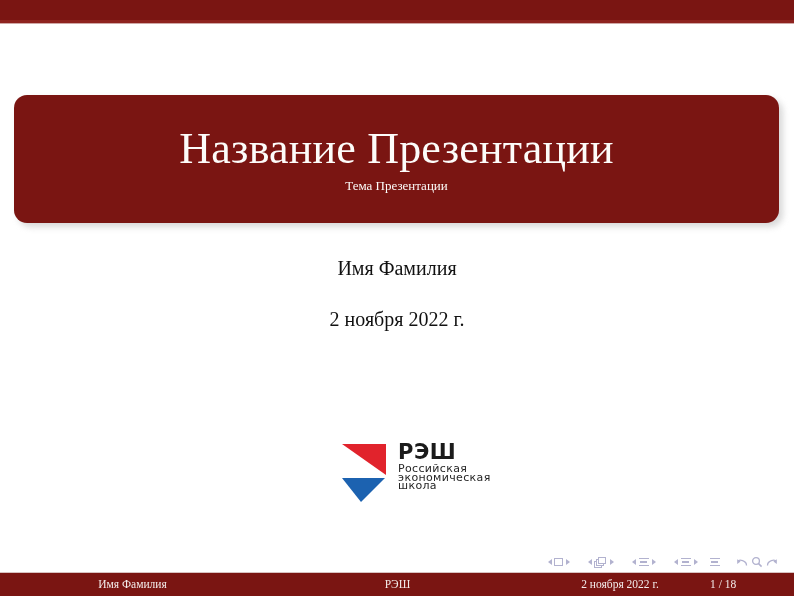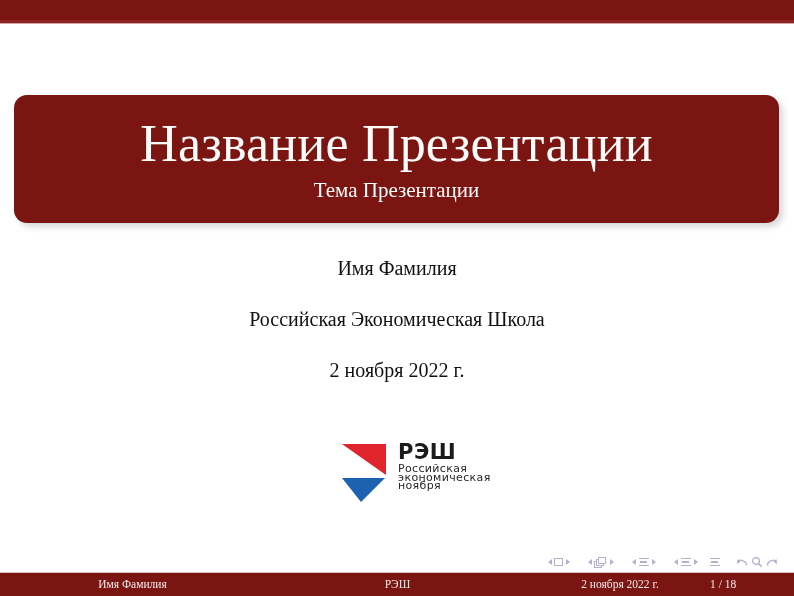--- a/index.html
+++ b/index.html
@@ -56,30 +56,30 @@
     width: 765px; height: 128px;
     background: #7a1512;
     border-radius: 13px;
     display: flex;
     flex-direction: column;
     align-items: center;
     justify-content: center;
   }
   .title-main {
     color: #fdfcfa;
-    font-size: 52px;
+    font-size: 44px;
     line-height: 1.08;
     letter-spacing: .2px;
     text-align: center;
     margin: 0 0 6px 0;
     font-weight: normal;
   }
   .title-sub {
     color: #fdfcfa;
-    font-size: 21px;
+    font-size: 13px;
     line-height: 1.1;
     text-align: center;
     margin: 0;
     font-weight: normal;
   }
 
   
   .meta {
     position: absolute;
     left: 0; top: 258px;
@@ -239,35 +239,34 @@
   <div class="topbar-hair"></div>
 
   <div class="titlebox-shadow"></div>
   <div class="titlebox">
     <h1 class="title-main">Название Презентации</h1>
     <div class="title-sub">Тема Презентации</div>
   </div>
 
   <div class="meta">
     <div class="meta-line meta-author">Имя Фамилия</div>
-    <div class="meta-line meta-inst">Российская Экономическая Школа</div>
     <div class="meta-line meta-date">2 ноября 2022 г.</div>
   </div>
 
   <div class="logo">
     <svg class="logo-marks" viewBox="0 0 52 62">
       <polygon points="0,1 46,1 46,34 0,34" fill="none"></polygon>
       <polygon points="1,2 45,2 45,33" fill="#e1232c"></polygon>
       <polygon points="1,36 44,36 20,60" fill="#1c62b0"></polygon>
     </svg>
     <div class="logo-text">
       <div class="logo-resh">РЭШ</div>
       <div class="logo-sub">Российская</div>
       <div class="logo-sub">экономическая</div>
-      <div class="logo-sub">ноября</div>
+      <div class="logo-sub">школа</div>
     </div>
   </div>
 
   <div class="navbar">
 
     <div class="nav-group">
       <span class="nav-arrow left"></span>
       <span class="ico-slide"></span>
       <span class="nav-arrow right"></span>
     </div>

